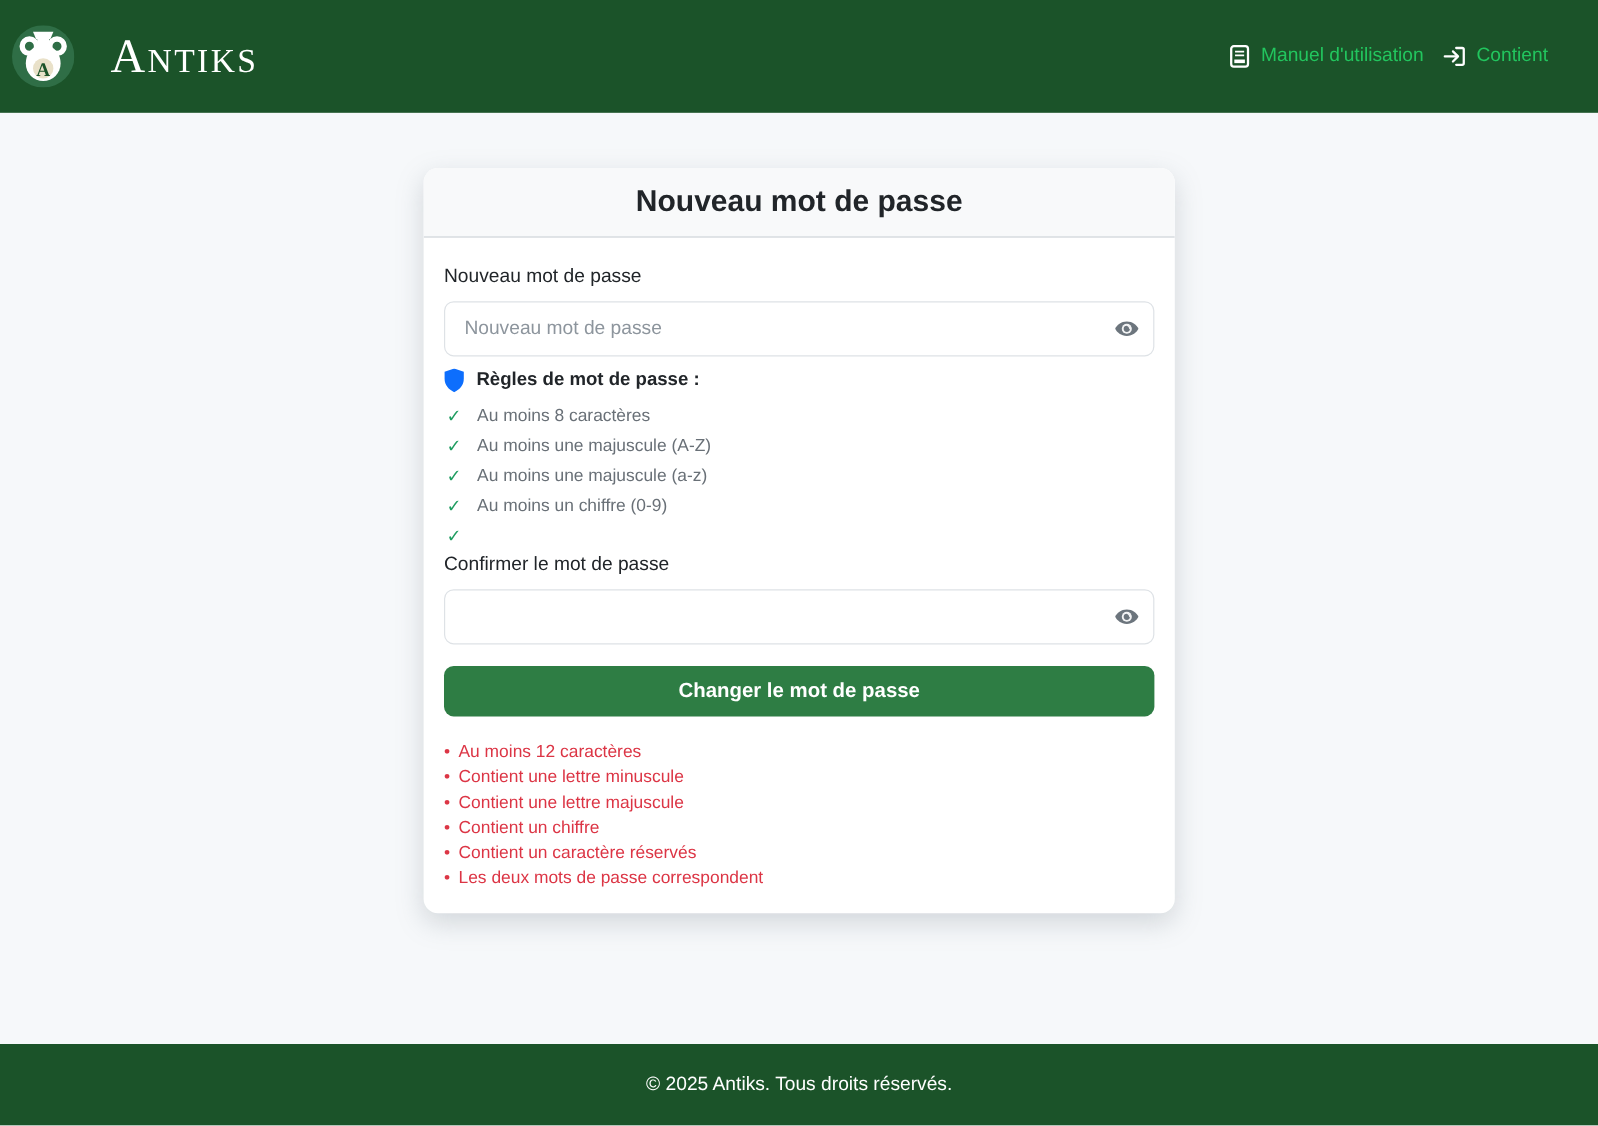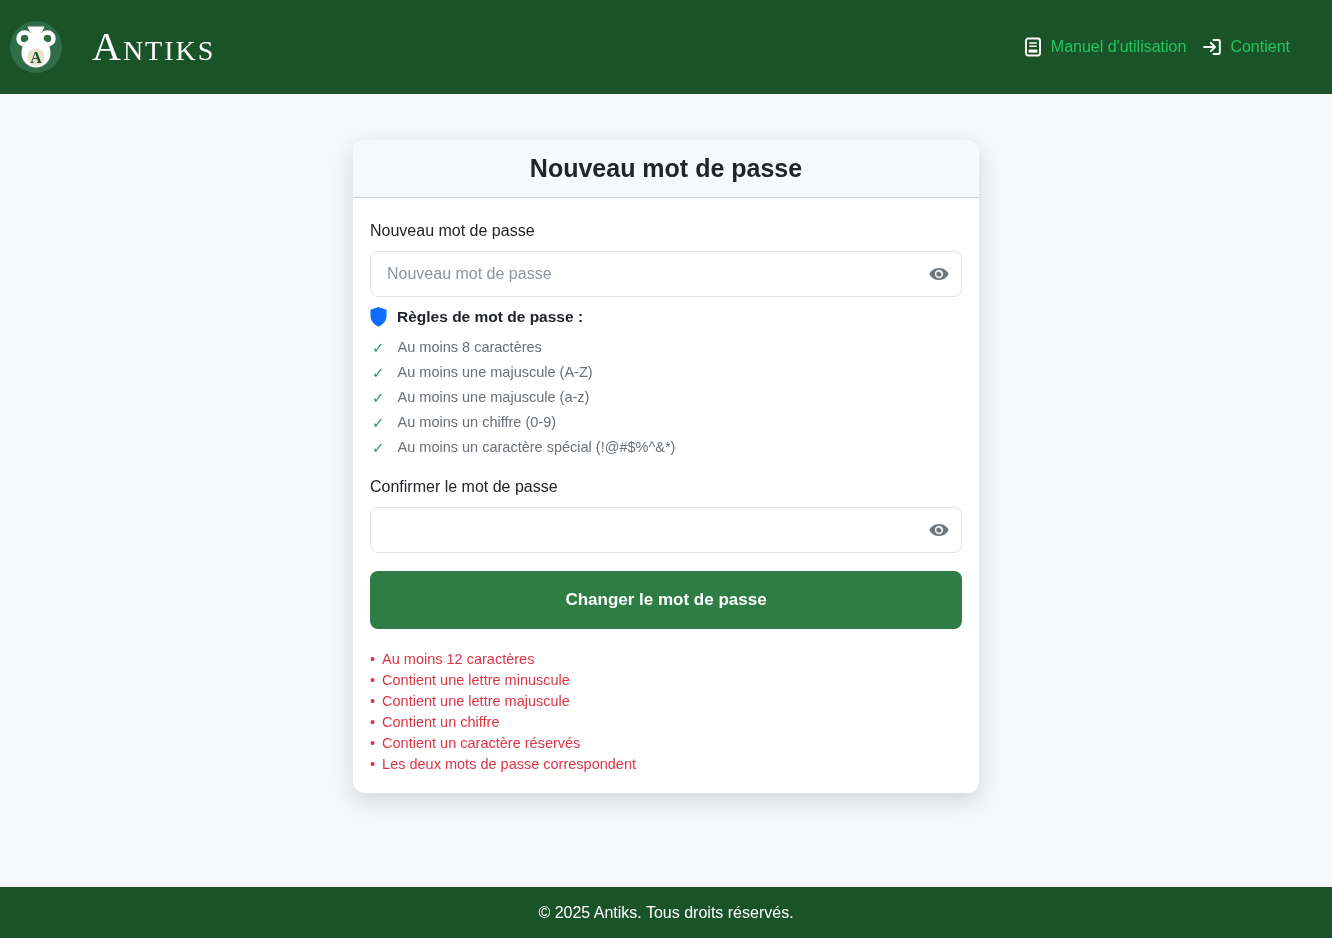--- a/index.html
+++ b/index.html
@@ -80,42 +80,42 @@
   .rules-head { display: flex; align-items: center; gap: 10px; margin-top: 10px; text-align: right; }
   .rules-title { font-size: 15.5px; font-weight: 700; color: #212529; }
   .rules-list { list-style: none; margin-top: 8px; }
   .rules-list li {
     display: flex; align-items: center; gap: 13px;
     padding: 3px 0 3px 2px;
     font-size: 14.5px; color: #697077; line-height: 19px;
   }
   .check-glyph { color: #1f9d61; font-weight: 700; font-size: 15px; }
 
-  .confirm-label { margin-top: 18px; }
+  .confirm-label { margin-top: 2px; }
 
   .submit-btn {
     margin-top: 18px;
-    width: 100%; height: 58px;
+    width: 100%; height: 42px;
     background: #2e7d44; color: #ffffff;
     border: none; border-radius: 8px;
     font-size: 17px; font-weight: 700;
     font-family: "Liberation Sans", sans-serif;
     cursor: pointer;
   }
 
   .error-list { list-style: none; margin-top: 20px; }
   .error-list li {
     color: #dc3545; font-size: 14.5px; line-height: 21px;
     display: flex; align-items: baseline; gap: 7px;
   }
   .bullet-glyph { font-size: 14.5px; }
 
   
   .app-footer {
-    height: 51px; flex-shrink: 0;
+    height: 68px; flex-shrink: 0;
     background: #1b5329;
     display: flex; align-items: center; justify-content: center;
     color: #ffffff; font-size: 16px;
   }
 </style>
 </head>
 <body>
 
 <header class="app-header">
   <div class="brand">
@@ -191,21 +191,20 @@
           <li>
           <span class="check-glyph">✓</span>
           <span>Au moins une majuscule (a-z)</span>
         </li>
           <li>
           <span class="check-glyph">✓</span>
           <span>Au moins un chiffre (0-9)</span>
         </li>
           <li>
           <span class="check-glyph">✓</span>
-          <span>Au moins un caractère spécial (!@#$%^&amp;*)</span>
         </li>
         </ul>
 
       <label class="field-label confirm-label">Confirmer le mot de passe</label>
       <div class="input-group">
         <input class="text-input" type="text" placeholder="" style="">
         <button class="eye-btn">
           <svg width="22" height="22" viewBox="0 0 22 22">
             <path d="M11 5 C6.2 5 2.8 8 1.3 11 C2.8 14 6.2 17 11 17 C15.8 17 19.2 14 20.7 11 C19.2 8 15.8 5 11 5 Z" fill="#6c757d"></path>
             <circle cx="11" cy="11" r="4.2" fill="#f2f3f4"></circle>

